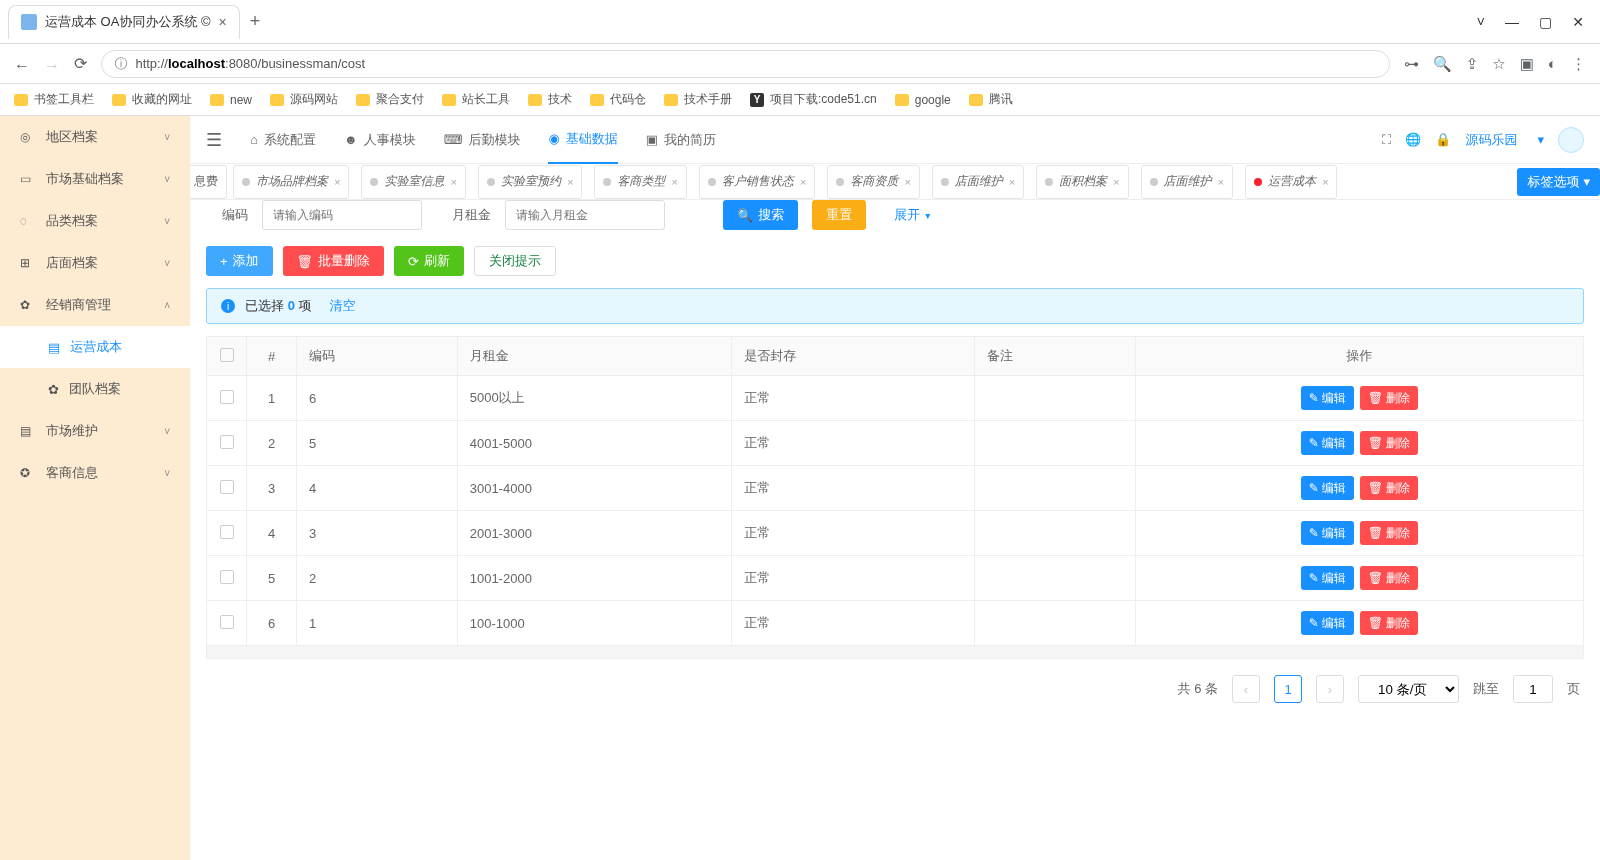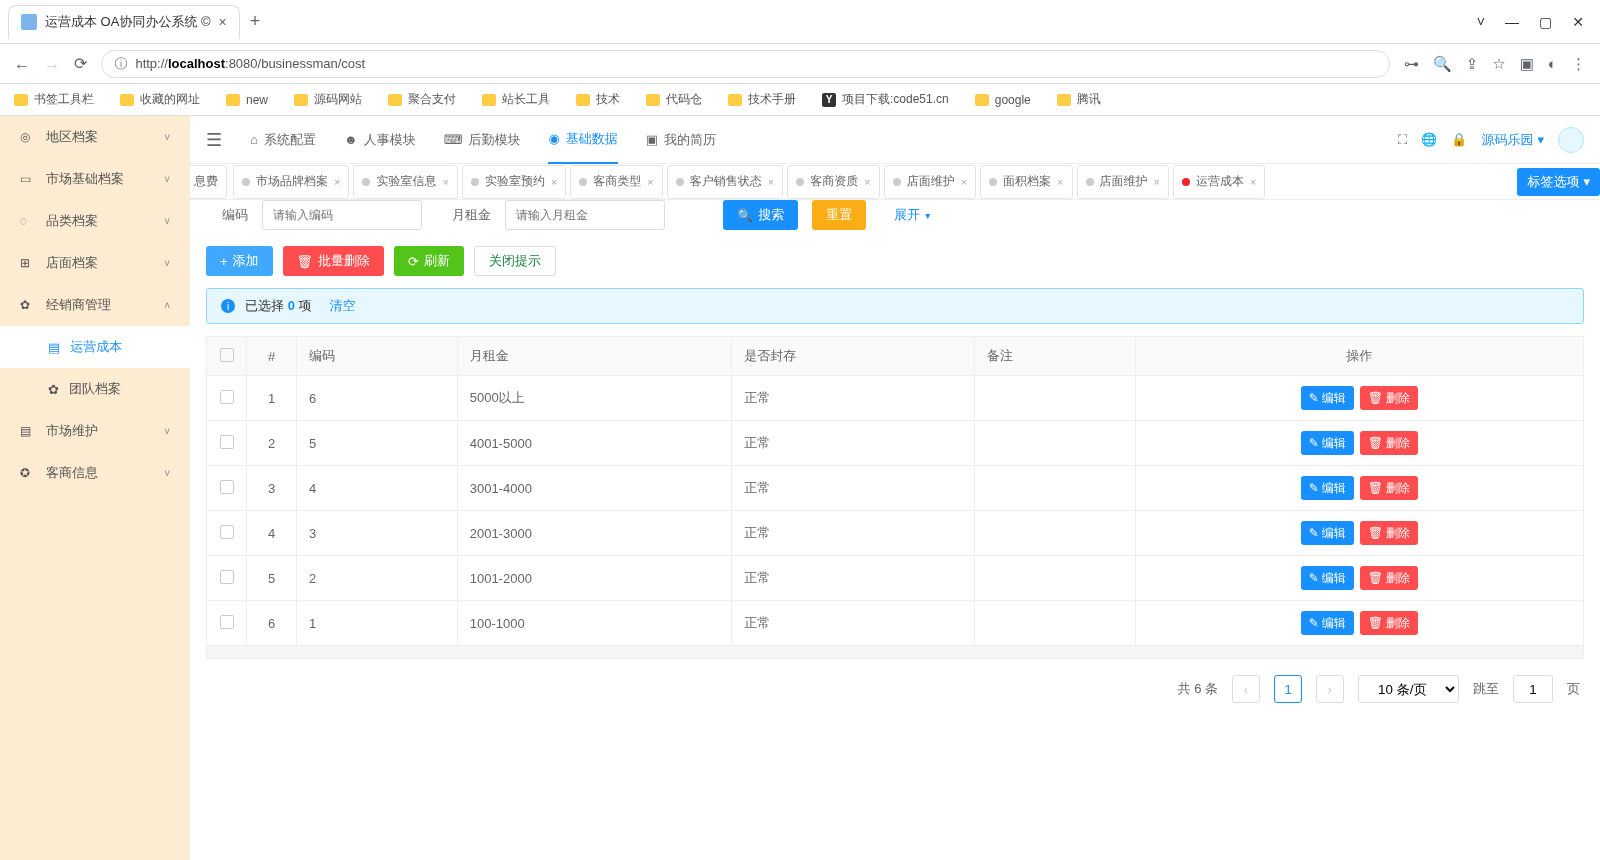--- a/index.html
+++ b/index.html
@@ -13,21 +13,21 @@
 .tab-add { margin-left: 10px; font-size: 18px; color: #666; }
 .browser-window-ctrls { margin-left: auto; display: flex; gap: 20px; padding-right: 16px; color: #333; font-size: 14px; }
 
 .browser-toolbar { height: 40px; display: flex; align-items: center; gap: 14px; padding: 0 14px; border-bottom: 1px solid #e0e0e0; }
 .nav-icon { color: #5f6368; font-size: 16px; }
 .address-bar { flex: 1; height: 28px; border: 1px solid #ddd; border-radius: 14px; display: flex; align-items: center; padding: 0 12px; gap: 8px; color: #555; }
 .address-bar .info { color: #888; }
 .address-bar .url strong { color: #000; }
 .tb-icons { display: flex; gap: 14px; color: #5f6368; font-size: 15px; }
 
-.bookmarks-bar { height: 32px; display: flex; align-items: center; gap: 26px; padding: 0 14px; border-bottom: 1px solid #e0e0e0; }
+.bookmarks-bar { height: 32px; display: flex; align-items: center; gap: 18px; padding: 0 14px; border-bottom: 1px solid #e0e0e0; }
 .bm-item { display: flex; align-items: center; gap: 6px; color: #555; font-size: 12px; }
 .bm-folder { width: 14px; height: 12px; background: #ffcd45; border-radius: 2px; }
 .bm-icon { width: 14px; height: 14px; background: #333; color: #fff; font-size: 10px; display: flex; align-items: center; justify-content: center; font-weight: bold; border-radius: 2px; }
 
 
 .app { display: flex; height: calc(860px - 36px - 40px - 32px); }
 .sidebar { width: 190px; background: #fdebd2; overflow-y: auto; }
 .side-item { height: 42px; display: flex; align-items: center; padding: 0 20px; color: #555; gap: 12px; cursor: pointer; }
 .side-item .icon { width: 14px; font-size: 12px; }
 .side-item .exp { margin-left: auto; font-size: 10px; color: #888; }
@@ -35,21 +35,21 @@
 .side-sub.active { background: #fff; color: #1890ff; }
 
 .main { flex: 1; display: flex; flex-direction: column; background: #fff; overflow: hidden; }
 .topbar { height: 48px; border-bottom: 1px solid #eee; display: flex; align-items: center; padding: 0 16px; gap: 28px; }
 .hamburger { font-size: 18px; color: #666; }
 .top-menu { display: flex; gap: 28px; flex: 1; }
 .top-menu-item { display: flex; align-items: center; gap: 6px; color: #666; font-size: 13px; padding-bottom: 14px; margin-bottom: -14px; cursor: pointer; }
 .top-menu-item.active { color: #1890ff; border-bottom: 2px solid #1890ff; }
 .top-menu-item .ticon { font-size: 13px; }
 .top-right { display: flex; align-items: center; gap: 14px; color: #666; }
-.user-drop { color: #1890ff; display: flex; align-items: center; gap: 4px; }
+.user-drop { color: #1890ff; display: flex; align-items: center; gap: 20px; }
 .avatar { width: 26px; height: 26px; border-radius: 50%; background: #e6f7ff; border: 1px solid #b3e5fc; }
 
 .tabs-bar { height: 36px; display: flex; align-items: center; padding: 0 0 0 0; gap: 6px; border-bottom: 1px solid #eee; overflow: hidden; }
 .tab-chip { height: 28px; border: 1px solid #e5e5e5; border-radius: 3px; display: flex; align-items: center; padding: 16px 8px; gap: 6px; font-size: 12px; color: #666; background: #fff; white-space: nowrap; }
 .tab-dot { width: 8px; height: 8px; border-radius: 50%; background: #ccc; }
 .tab-chip.active .tab-dot { background: #f5222d; }
 .tab-chip .x { color: #aaa; font-size: 11px; }
 .tabs-bar .first-partial { border-left: none; border-radius: 0 3px 3px 0; padding-left: 4px; }
 .tag-opts { margin-left: auto; background: #1890ff; color: #fff; height: 28px; padding: 0 10px; display: flex; align-items: center; border-radius: 3px; gap: 4px; }
 
@@ -271,21 +271,21 @@
             <span>▾</span>
           </span>
         <span class="avatar"></span>
       </div>
     </div>
 
     <div class="tabs-bar">
       <div class="tab-chip first-partial">
           <span>息费</span>
         </div>
-      <div id="tabchips" style="display:flex;gap:4px;">
+      <div id="tabchips" style="display:flex;gap:12px;font-style:italic;">
           <div class="tab-chip">
             <span class="tab-dot"></span>
             <span>市场品牌档案</span>
             <span class="x">×</span>
           </div>
           <div class="tab-chip">
             <span class="tab-dot"></span>
             <span>实验室信息</span>
             <span class="x">×</span>
           </div>

